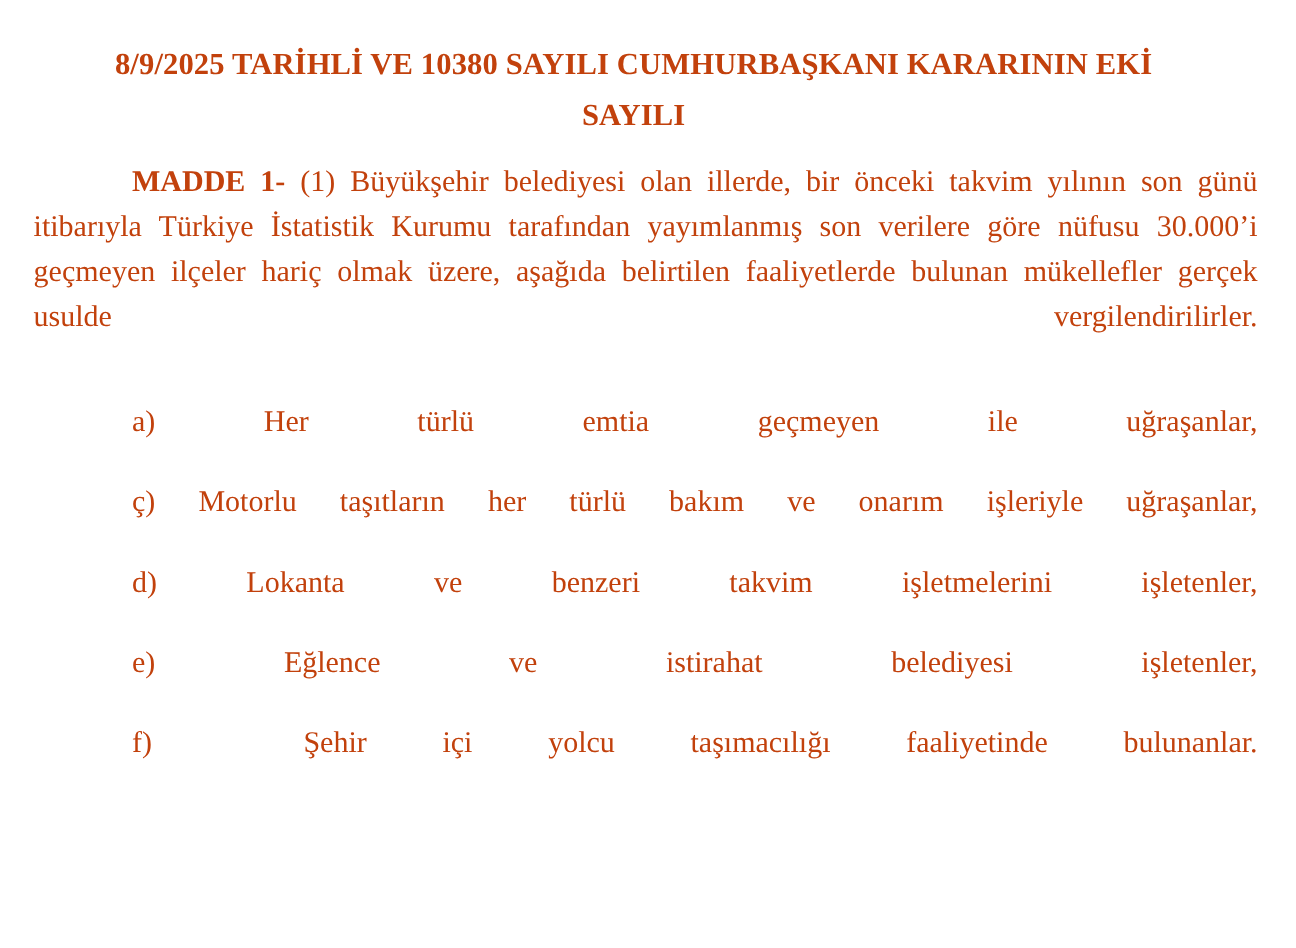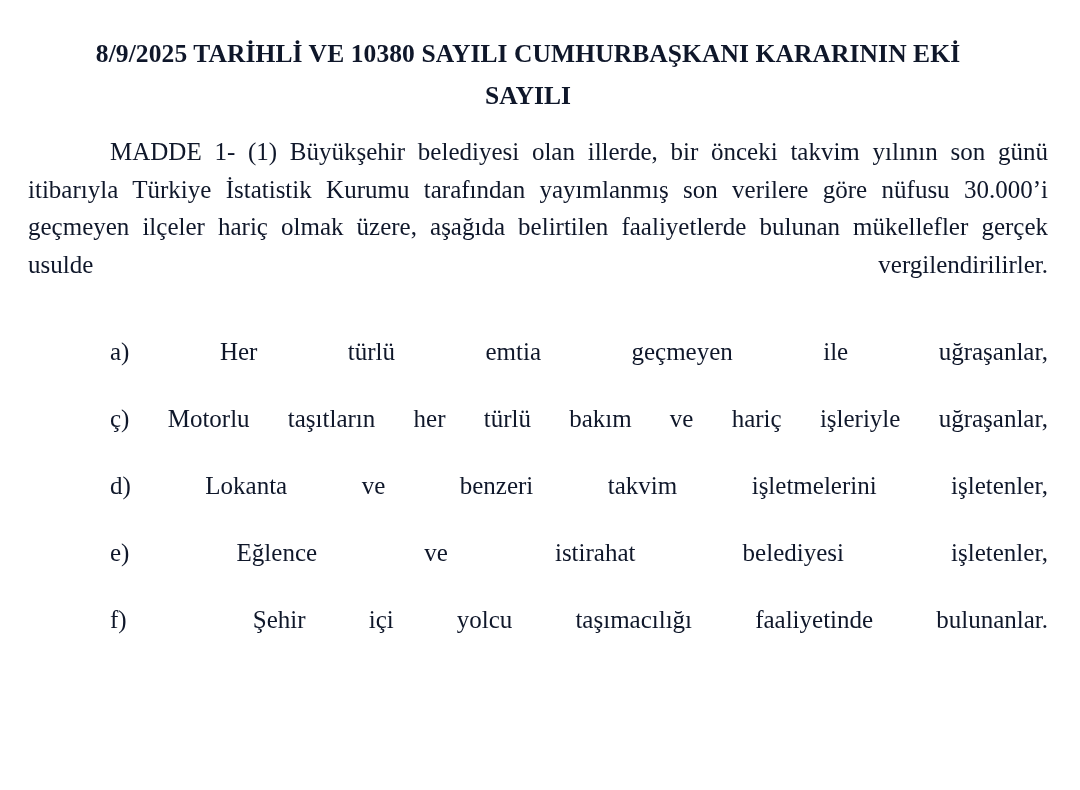--- a/index.html
+++ b/index.html
@@ -10,21 +10,21 @@
   }
 
   .page {
     position: relative;
     width: 1080px;
     height: 790px;
     background: #ffffff;
     margin: 0;
     overflow: hidden;
     font-family: "Liberation Serif", "DejaVu Serif", serif;
-    color: #0f172a;
+    color: #c2410c;
     box-sizing: border-box;
   }
 
   .content {
     position: absolute;
     left: 28px;
     top: 0;
     width: 1020px;
   }
 
@@ -50,21 +50,21 @@
     text-align: justify;
     text-justify: inter-word;
     margin: 0;
     text-indent: 82px;
     hyphens: none;
   }
 
   .para.p-madde1 { margin-top: 16px; }
 
   .para .madde-label {
-    font-weight: normal;
+    font-weight: bold;
   }
 
   
   .para::after {
     content: "";
     display: inline-block;
     width: 100%;
   }
 
   
@@ -101,20 +101,20 @@
 
     <h1 class="doc-title">
       <span>8/9/2025 TARİHLİ VE 10380 SAYILI CUMHURBAŞKANI KARARININ EKİ</span>
       <span class="title-line-2">SAYILI</span>
     </h1>
 
     <p class="para p-madde1"><span class="madde-label">MADDE 1</span><span class="madde-label">- </span><span>(1) </span><span>Büyükşehir belediyesi olan illerde, bir önceki takvim yılının son günü itibarıyla Türkiye İstatistik Kurumu tarafından yayımlanmış son verilere göre nüfusu 30.000’i geçmeyen ilçeler hariç olmak üzere, aşağıda belirtilen faaliyetlerde bulunan mükellefler gerçek usulde vergilendirilirler.</span></p>
 
     <ul class="letter-list">
       <li class="item"><span class="marker">a) </span><span>Her türlü emtia geçmeyen ile uğraşanlar,</span></li>
-      <li class="item"><span class="marker">ç) </span><span>Motorlu taşıtların her türlü bakım ve hariç işleriyle uğraşanlar,</span></li>
+      <li class="item"><span class="marker">ç) </span><span>Motorlu taşıtların her türlü bakım ve onarım işleriyle uğraşanlar,</span></li>
       <li class="item"><span class="marker">d) </span><span>Lokanta ve benzeri takvim işletmelerini işletenler,</span></li>
       <li class="item"><span class="marker">e) </span><span>Eğlence ve istirahat belediyesi işletenler,</span></li>
       <li class="item"><span class="marker">f)  </span><span>Şehir içi yolcu taşımacılığı faaliyetinde bulunanlar.</span></li>
     </ul>
 
   </div>
 </div>
 
 </body></html>

